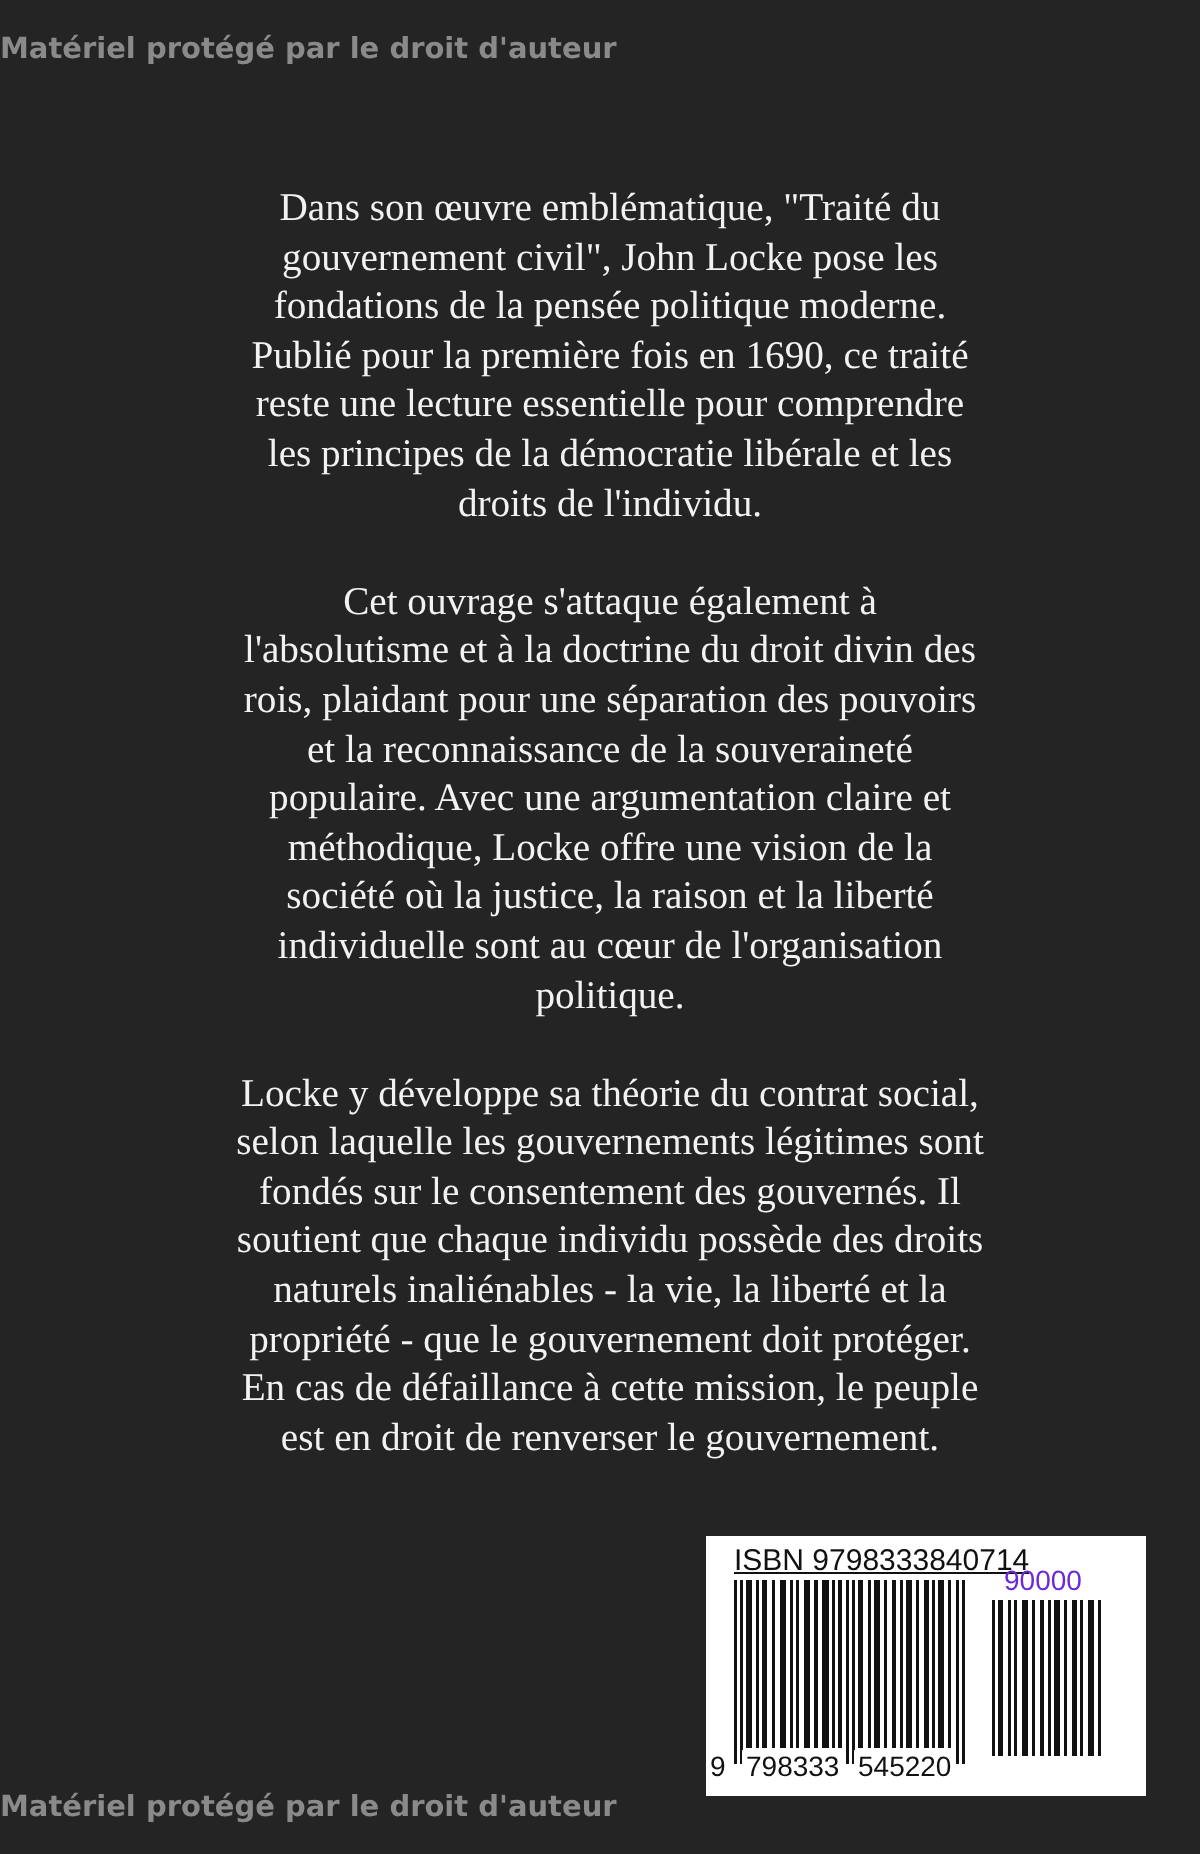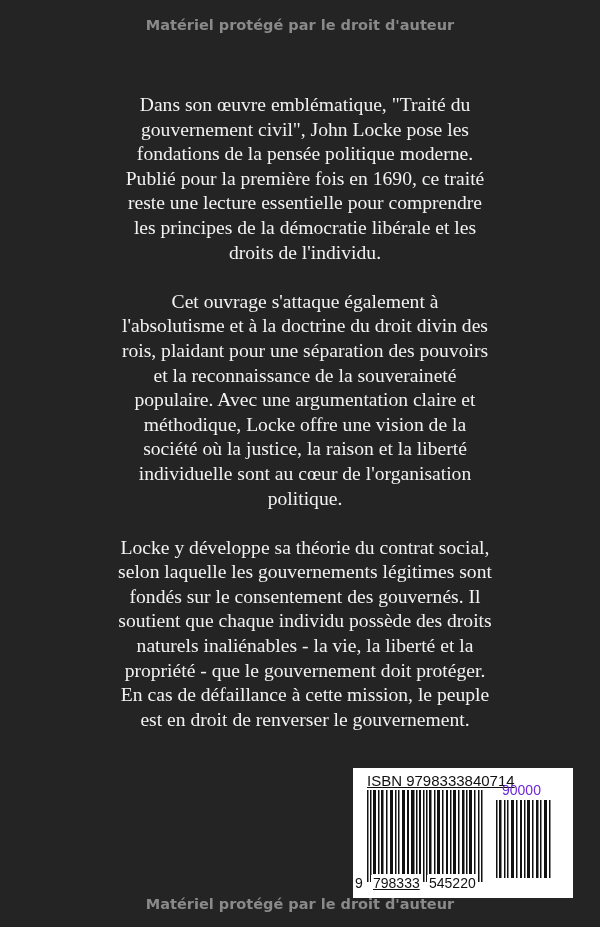--- a/index.html
+++ b/index.html
@@ -3,21 +3,21 @@
 <meta charset="utf-8">
 <style>
   html, body { margin: 0; padding: 0; }
   body {
     width: 600px; height: 927px; overflow: hidden;
     background: #242424;
     position: relative;
     font-family: "DejaVu Serif", serif;
   }
   .watermark {
-    position: absolute; left: 0; width: 600px; text-align: center;
+    position: absolute; left: 0; width: 600px; text-align: left;
     font-family: "DejaVu Sans", sans-serif;
     font-size: 14.5px; color: #8a8a8a; font-weight: bold; letter-spacing: 0;
   }
   .wm-top { top: 17px; }
   .wm-bottom { top: 896px; }
   .content {
     position: absolute; left: 118px; width: 374px; top: 93px;
     color: #f2f2f2; text-align: center;
     font-family: "Liberation Serif", serif;
     font-size: 19.6px; line-height: 24.6px;
@@ -35,21 +35,21 @@
   .bars-addon { position: absolute; left: 143px; top: 32px; width: 57px; height: 78px; }
   .addon-label {
     position: absolute; left: 149px; top: 14px;
     font-family: "Liberation Sans", sans-serif; font-size: 14px; color: #6d28d9;
   }
   .digits {
     position: absolute; top: 107px; font-family: "Liberation Sans", sans-serif;
     font-size: 14px; color: #111; background: #fff; line-height: 16px;
   }
   .d-first { left: 2px; }
-  .d-left { left: 18px; padding: 0 2px; text-decoration: underline; }
+  .d-left { left: 18px; padding: 0 2px; }
   .d-right { left: 74px; padding: 0 2px; }
 </style>
 </head>
 <body>
 
 <div class="watermark wm-top">Matériel protégé par le droit d'auteur</div>
 
 <div class="content">
   <p>Dans son œuvre emblématique, "Traité du gouvernement civil", John Locke pose les fondations de la pensée politique moderne. Publié pour la première fois en 1690, ce traité reste une lecture essentielle pour comprendre les principes de la démocratie libérale et les droits de l'individu.</p>
   <p>Cet ouvrage s'attaque également à l'absolutisme et à la doctrine du droit divin des rois, plaidant pour une séparation des pouvoirs et la reconnaissance de la souveraineté populaire. Avec une argumentation claire et méthodique, Locke offre une vision de la société où la justice, la raison et la liberté individuelle sont au cœur de l'organisation politique.</p>

